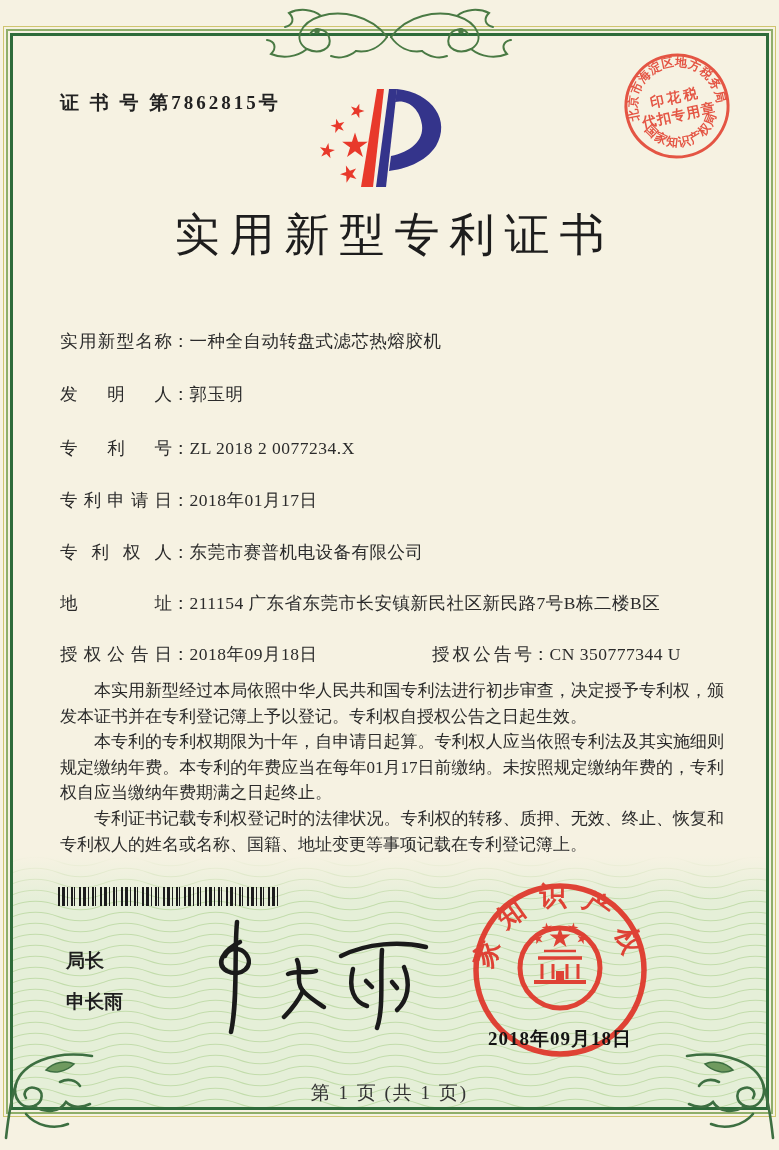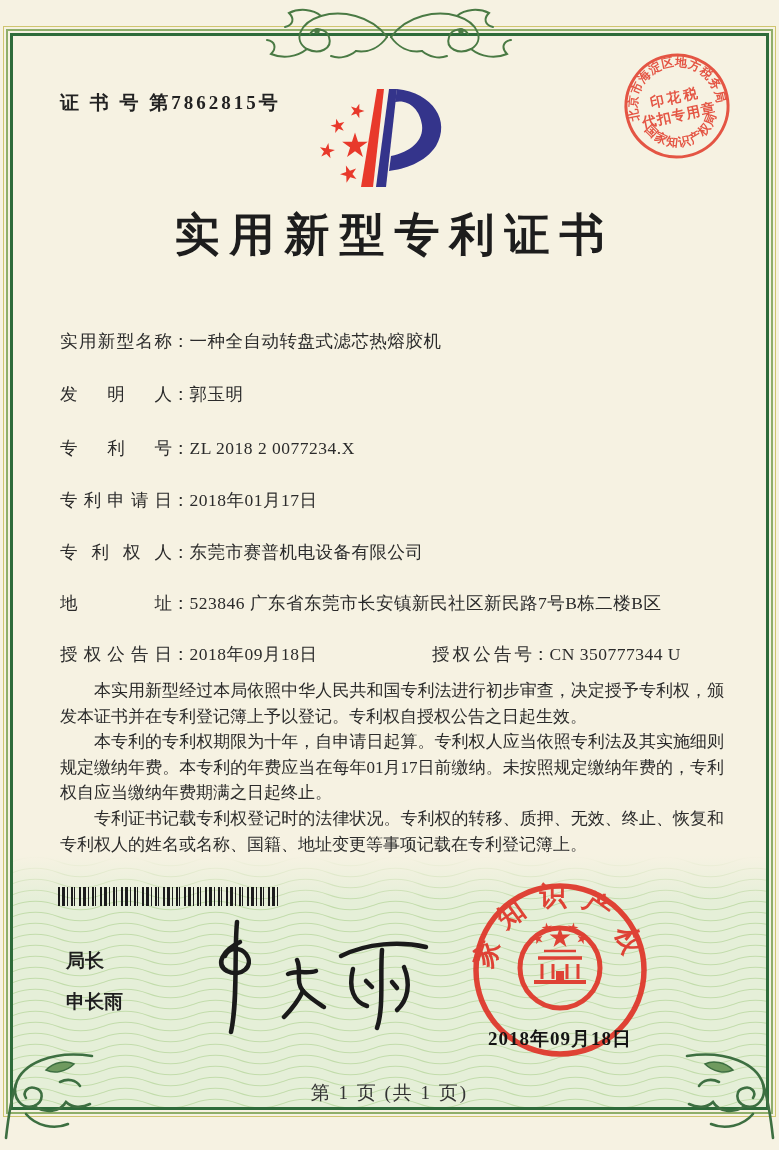--- a/index.html
+++ b/index.html
@@ -23,21 +23,21 @@
   .top-ornament{position:absolute;left:259px;top:5px;width:260px;height:56px;}
   .corner-ornament{position:absolute;bottom:8px;width:96px;height:94px;}
   .corner-ornament.left{left:2px;}
   .corner-ornament.right{right:2px;transform:scaleX(-1);}
   
   .cert-no{position:absolute;left:60px;top:90px;font-size:19px;letter-spacing:3px;color:#222;font-weight:bold;}
   .logo{position:absolute;left:305px;top:83px;width:165px;height:115px;}
   .tax-stamp{position:absolute;left:615px;top:44px;width:124px;height:124px;transform:rotate(-12deg);opacity:.88;}
   .title{
     position:absolute;left:0;top:205px;width:100%;text-align:center;
-    font-size:45px;font-weight:700;letter-spacing:10px;text-indent:10px;color:#1d1d1d;
+    font-size:45px;font-weight:400;letter-spacing:10px;text-indent:10px;color:#1d1d1d;
   }
   
   .field-row{position:absolute;left:60px;right:56px;font-size:17.5px;line-height:26px;}
   .lbl{
     display:inline-block;width:112px;vertical-align:top;
     text-align:justify;text-align-last:justify;text-justify:inter-character;
   }
   .colon{display:inline-block;vertical-align:top;}
   .val{display:inline-block;vertical-align:top;letter-spacing:.5px;max-width:552px;}
   .grant-no-group{position:absolute;left:372px;top:0;}
@@ -183,21 +183,21 @@
   <div class="field-row" style="top:435px">
     <span class="lbl">专利号</span><span class="colon">：</span><span class="val">ZL 2018 2 0077234.X</span>
   </div>
   <div class="field-row" style="top:487px">
     <span class="lbl">专利申请日</span><span class="colon">：</span><span class="val">2018年01月17日</span>
   </div>
   <div class="field-row" style="top:539px">
     <span class="lbl">专利权人</span><span class="colon">：</span><span class="val">东莞市赛普机电设备有限公司</span>
   </div>
   <div class="field-row" style="top:590px">
-    <span class="lbl">地址</span><span class="colon">：</span><span class="val">523846 广东省东莞市长安镇新民社区新民路7号B栋二楼B区</span>
+    <span class="lbl">地址</span><span class="colon">：</span><span class="val">211154 广东省东莞市长安镇新民社区新民路7号B栋二楼B区</span>
   </div>
   <div class="field-row" style="top:641px">
     <span class="lbl">授权公告日</span><span class="colon">：</span><span class="val">2018年09月18日</span>
     <span class="grant-no-group">
       <span class="lbl">授权公告号</span><span class="colon">：</span><span class="val">CN 350777344 U</span>
     </span>
   </div>
 
   <div class="body-text">
     <p>本实用新型经过本局依照中华人民共和国专利法进行初步审查，决定授予专利权，颁发本证书并在专利登记簿上予以登记。专利权自授权公告之日起生效。</p>

